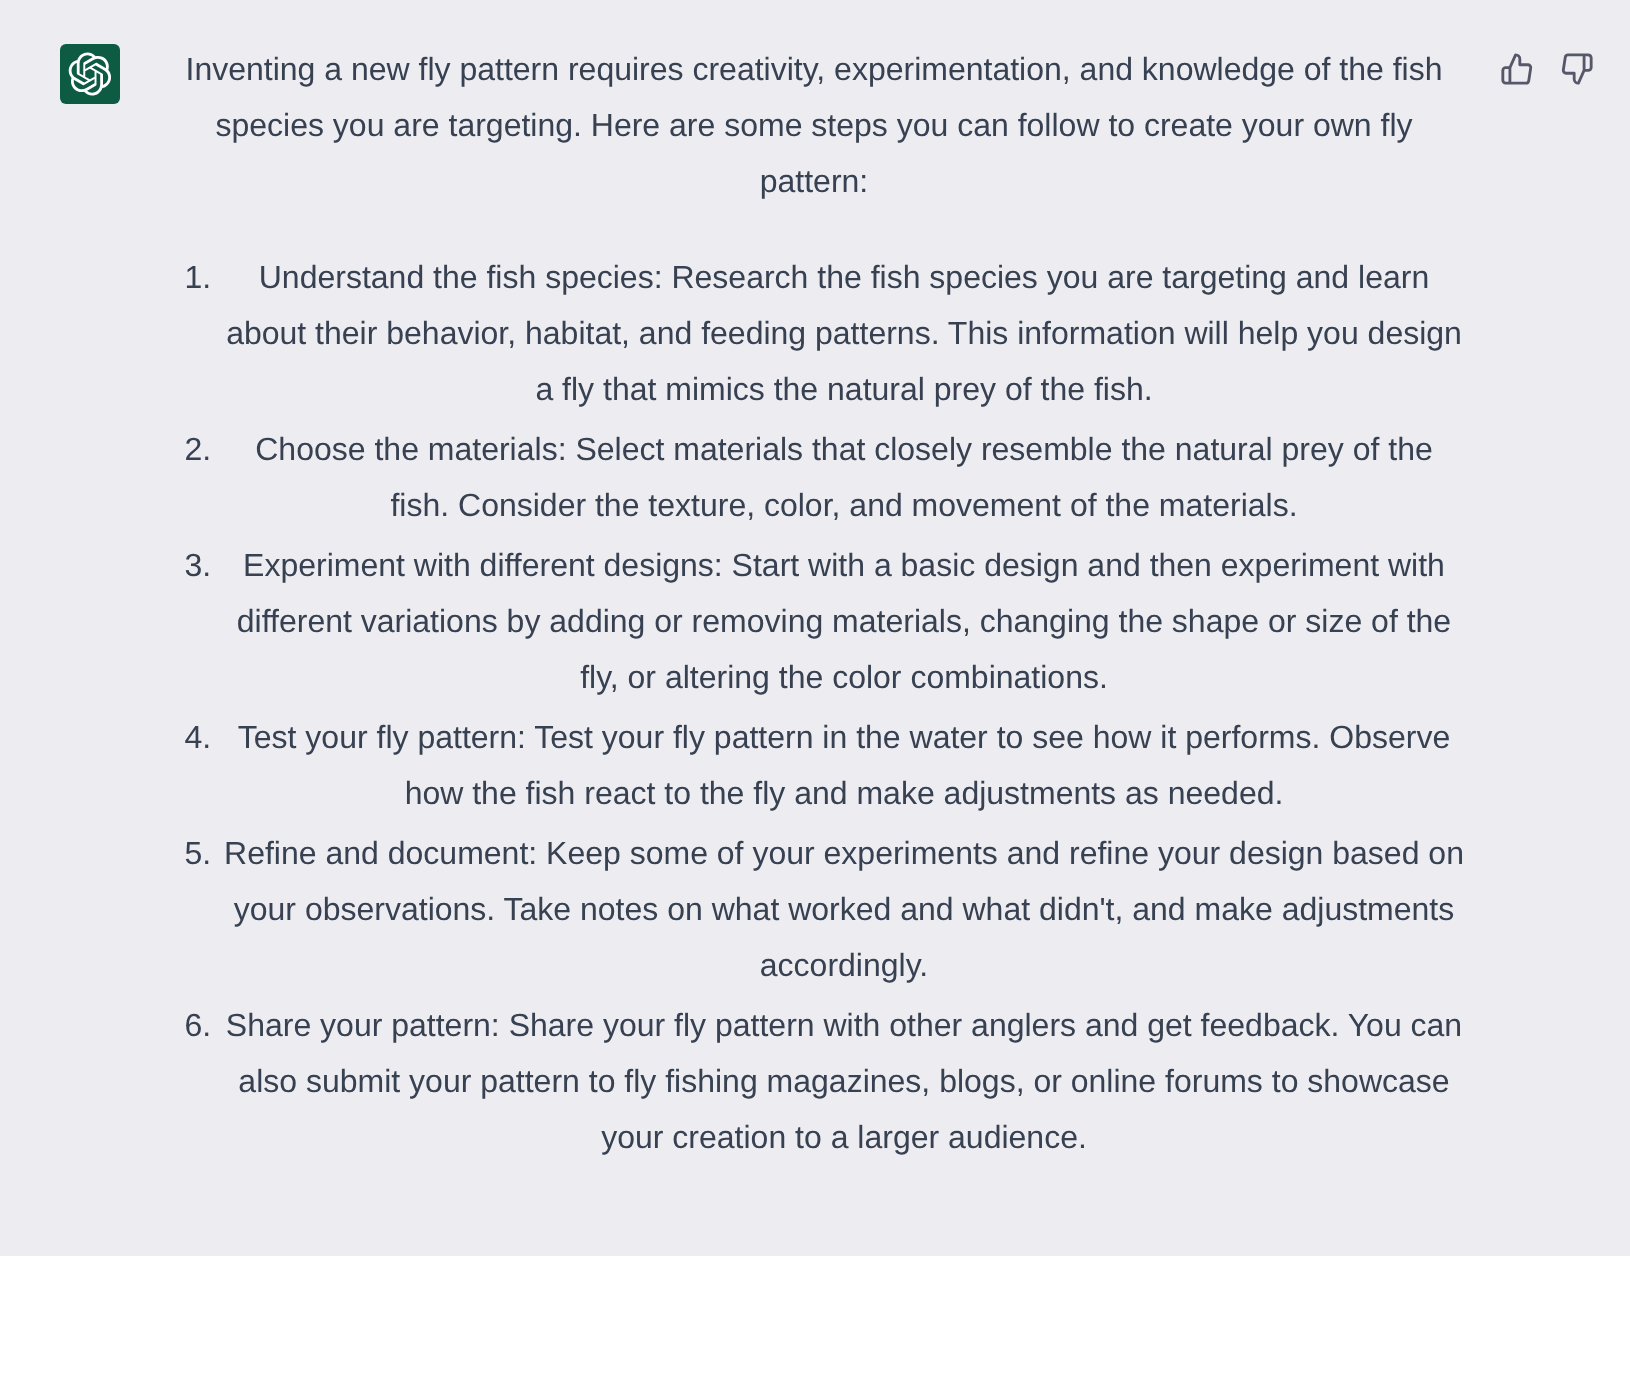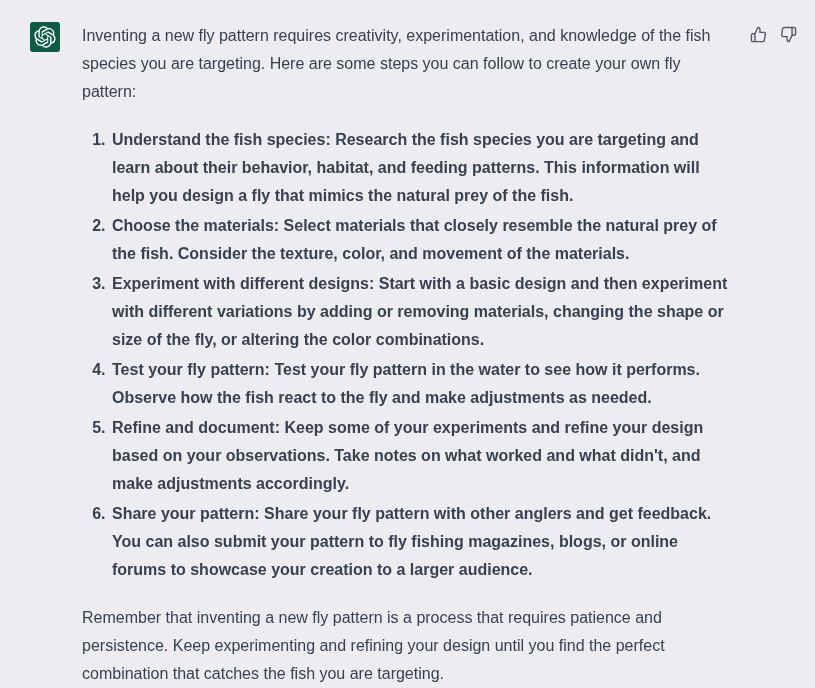--- a/index.html
+++ b/index.html
@@ -27,27 +27,27 @@
     align-items: center;
     justify-content: center;
   }
   .avatar svg { width: 22px; height: 22px; display: block; }
   .content {
     width: 650px;
     margin-left: 22px;
     color: var(--text-color, #374151);
     font-size: 16px;
     line-height: 28px;
+    text-align: center;
   }
   .content p { margin: 0 0 20px 0; }
   .content p:last-child { margin-bottom: 0; }
   .content ol {
     margin: 0 0 20px 0;
     padding-left: 28px;
-    font-weight: bold;
   }
   .content ol li { margin-bottom: 2px; padding-left: 2px; }
   .actions {
     margin-left: auto;
     display: flex;
     gap: 13px;
     padding-top: 4px;
     color: var(--icon-color, #565869);
   }
   .icon-btn {
@@ -75,21 +75,20 @@
   <div class="content">
     <p>Inventing a new fly pattern requires creativity, experimentation, and knowledge of the fish species you are targeting. Here are some steps you can follow to create your own fly pattern:</p>
     <ol>
         <li>Understand the fish species: Research the fish species you are targeting and learn about their behavior, habitat, and feeding patterns. This information will help you design a fly that mimics the natural prey of the fish.</li>
         <li>Choose the materials: Select materials that closely resemble the natural prey of the fish. Consider the texture, color, and movement of the materials.</li>
         <li>Experiment with different designs: Start with a basic design and then experiment with different variations by adding or removing materials, changing the shape or size of the fly, or altering the color combinations.</li>
         <li>Test your fly pattern: Test your fly pattern in the water to see how it performs. Observe how the fish react to the fly and make adjustments as needed.</li>
         <li>Refine and document: Keep some of your experiments and refine your design based on your observations. Take notes on what worked and what didn't, and make adjustments accordingly.</li>
         <li>Share your pattern: Share your fly pattern with other anglers and get feedback. You can also submit your pattern to fly fishing magazines, blogs, or online forums to showcase your creation to a larger audience.</li>
       </ol>
-    <p>Remember that inventing a new fly pattern is a process that requires patience and persistence. Keep experimenting and refining your design until you find the perfect combination that catches the fish you are targeting.</p>
   </div>
 
   <div class="actions">
     <button class="icon-btn" aria-label="Good response">
       <svg viewBox="0 0 24 24" fill="none" stroke="currentColor" stroke-width="2" stroke-linecap="round" stroke-linejoin="round" aria-hidden="true">
         <path d="M14 9V5a3 3 0 0 0-3-3l-4 9v11h11.28a2 2 0 0 0 2-1.7l1.38-9a2 2 0 0 0-2-2.3zM7 22H4a2 2 0 0 1-2-2v-7a2 2 0 0 1 2-2h3"></path>
       </svg>
     </button>
     <button class="icon-btn" aria-label="Bad response">
       <svg viewBox="0 0 24 24" fill="none" stroke="currentColor" stroke-width="2" stroke-linecap="round" stroke-linejoin="round" aria-hidden="true">

